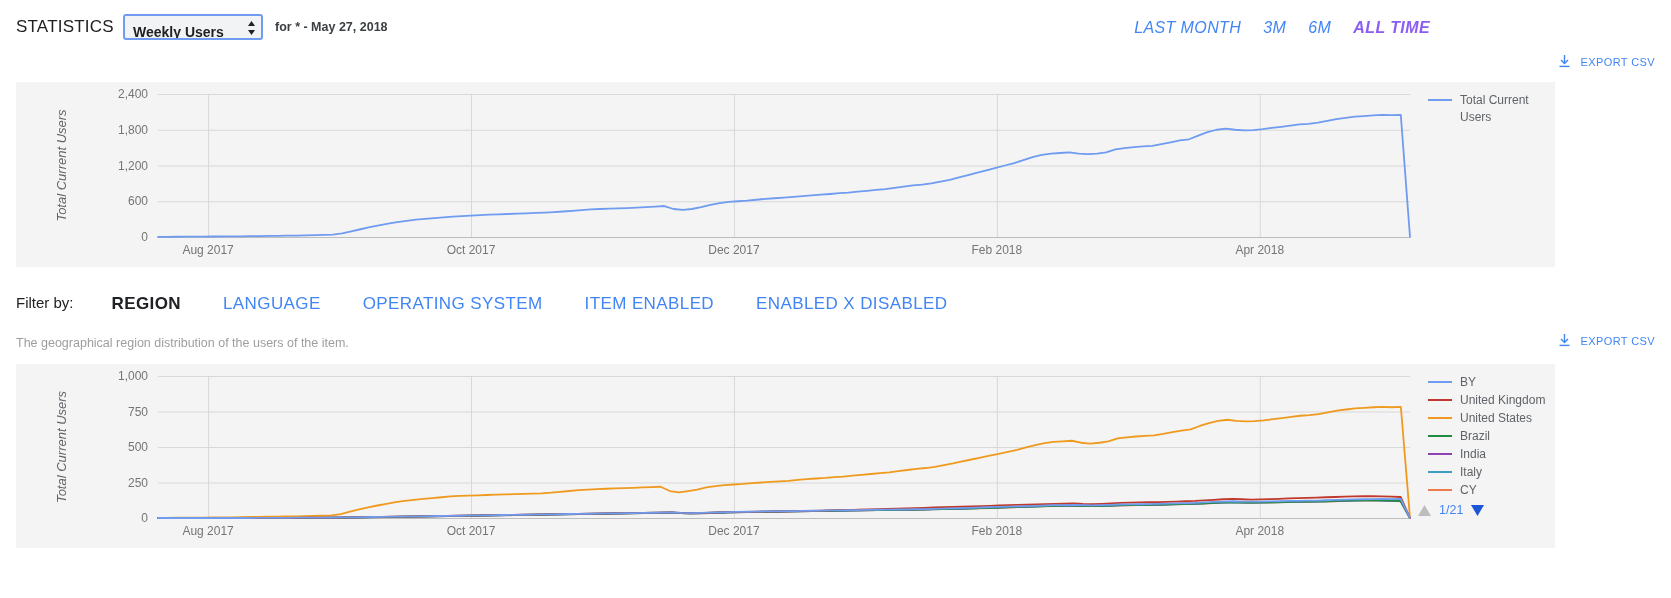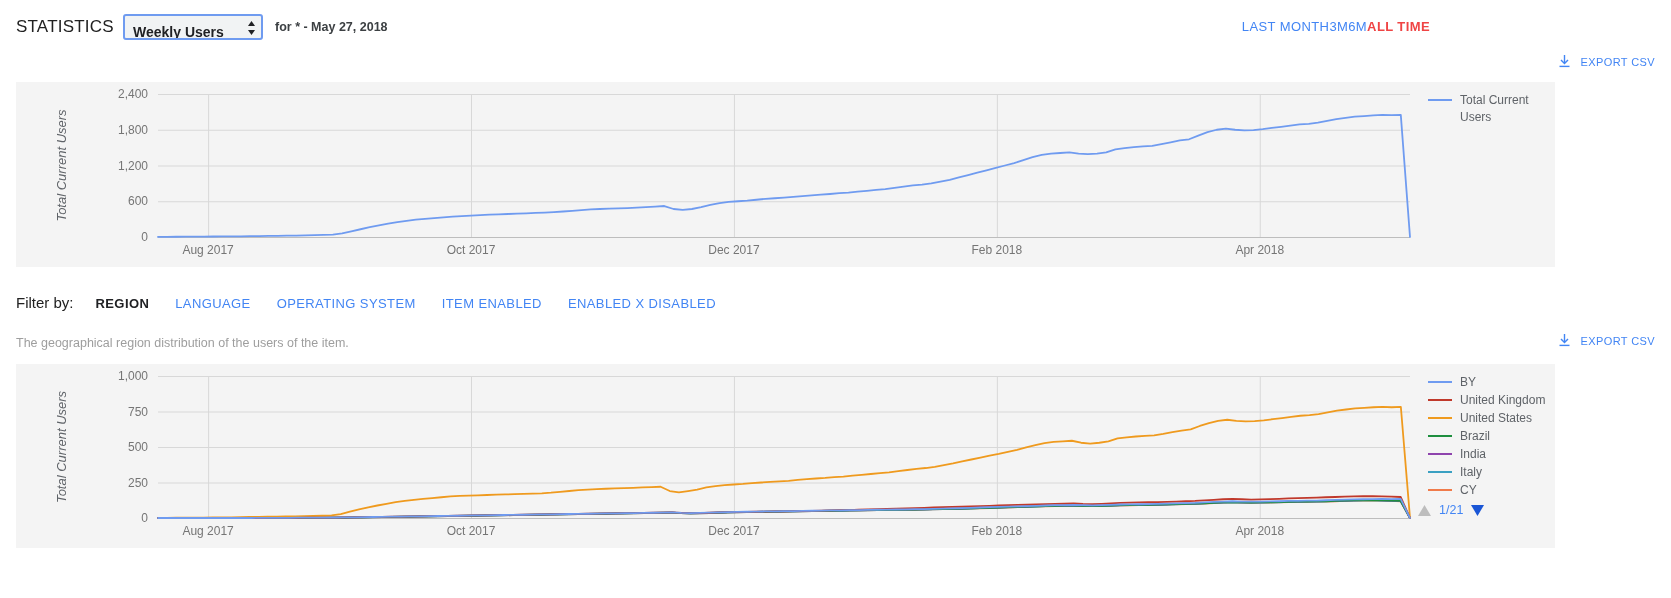--- a/index.html
+++ b/index.html
@@ -71,31 +71,33 @@
     font-size: 12.5px;
     font-weight: bold;
     color: #3c4043;
     white-space: nowrap;
   }
   .range-tabs {
     position: absolute;
     right: 16px; top: 19px;
     display: flex;
     align-items: center;
-    font-size: 13px;
+    gap: 22px;
+    font-size: 16px;
     letter-spacing: .4px;
     white-space: nowrap;
+    font-style: italic;
   }
   .range-tab {
     color: #4285f4;
     cursor: pointer;
     text-decoration: none;
   }
   .range-tab.active {
-    color: #ef4444;
+    color: #8b5cf6;
     font-weight: bold;
     cursor: default;
   }
 
   .section-desc {
     position: absolute;
     left: 16px;
     font-size: 12.5px;
     color: #9e9e9e;
     white-space: nowrap;
@@ -159,25 +161,26 @@
     align-items: flex-start;
     gap: 0;
     white-space: nowrap;
   }
   .filter-by-label {
     font-size: 15px;
     color: #212121;
     margin-right: 22px;
   }
   .filter-tab {
-    font-size: 13px;
+    font-size: 17px;
     letter-spacing: .4px;
     color: #4285f4;
     margin-right: 26px;
     cursor: pointer;
+    margin-left: 16px;
   }
   .filter-tab:last-child { margin-right: 0; }
   .filter-tab.active {
     color: #202124;
     font-weight: bold;
     cursor: default;
   }
 
   
   .legend-pager {

